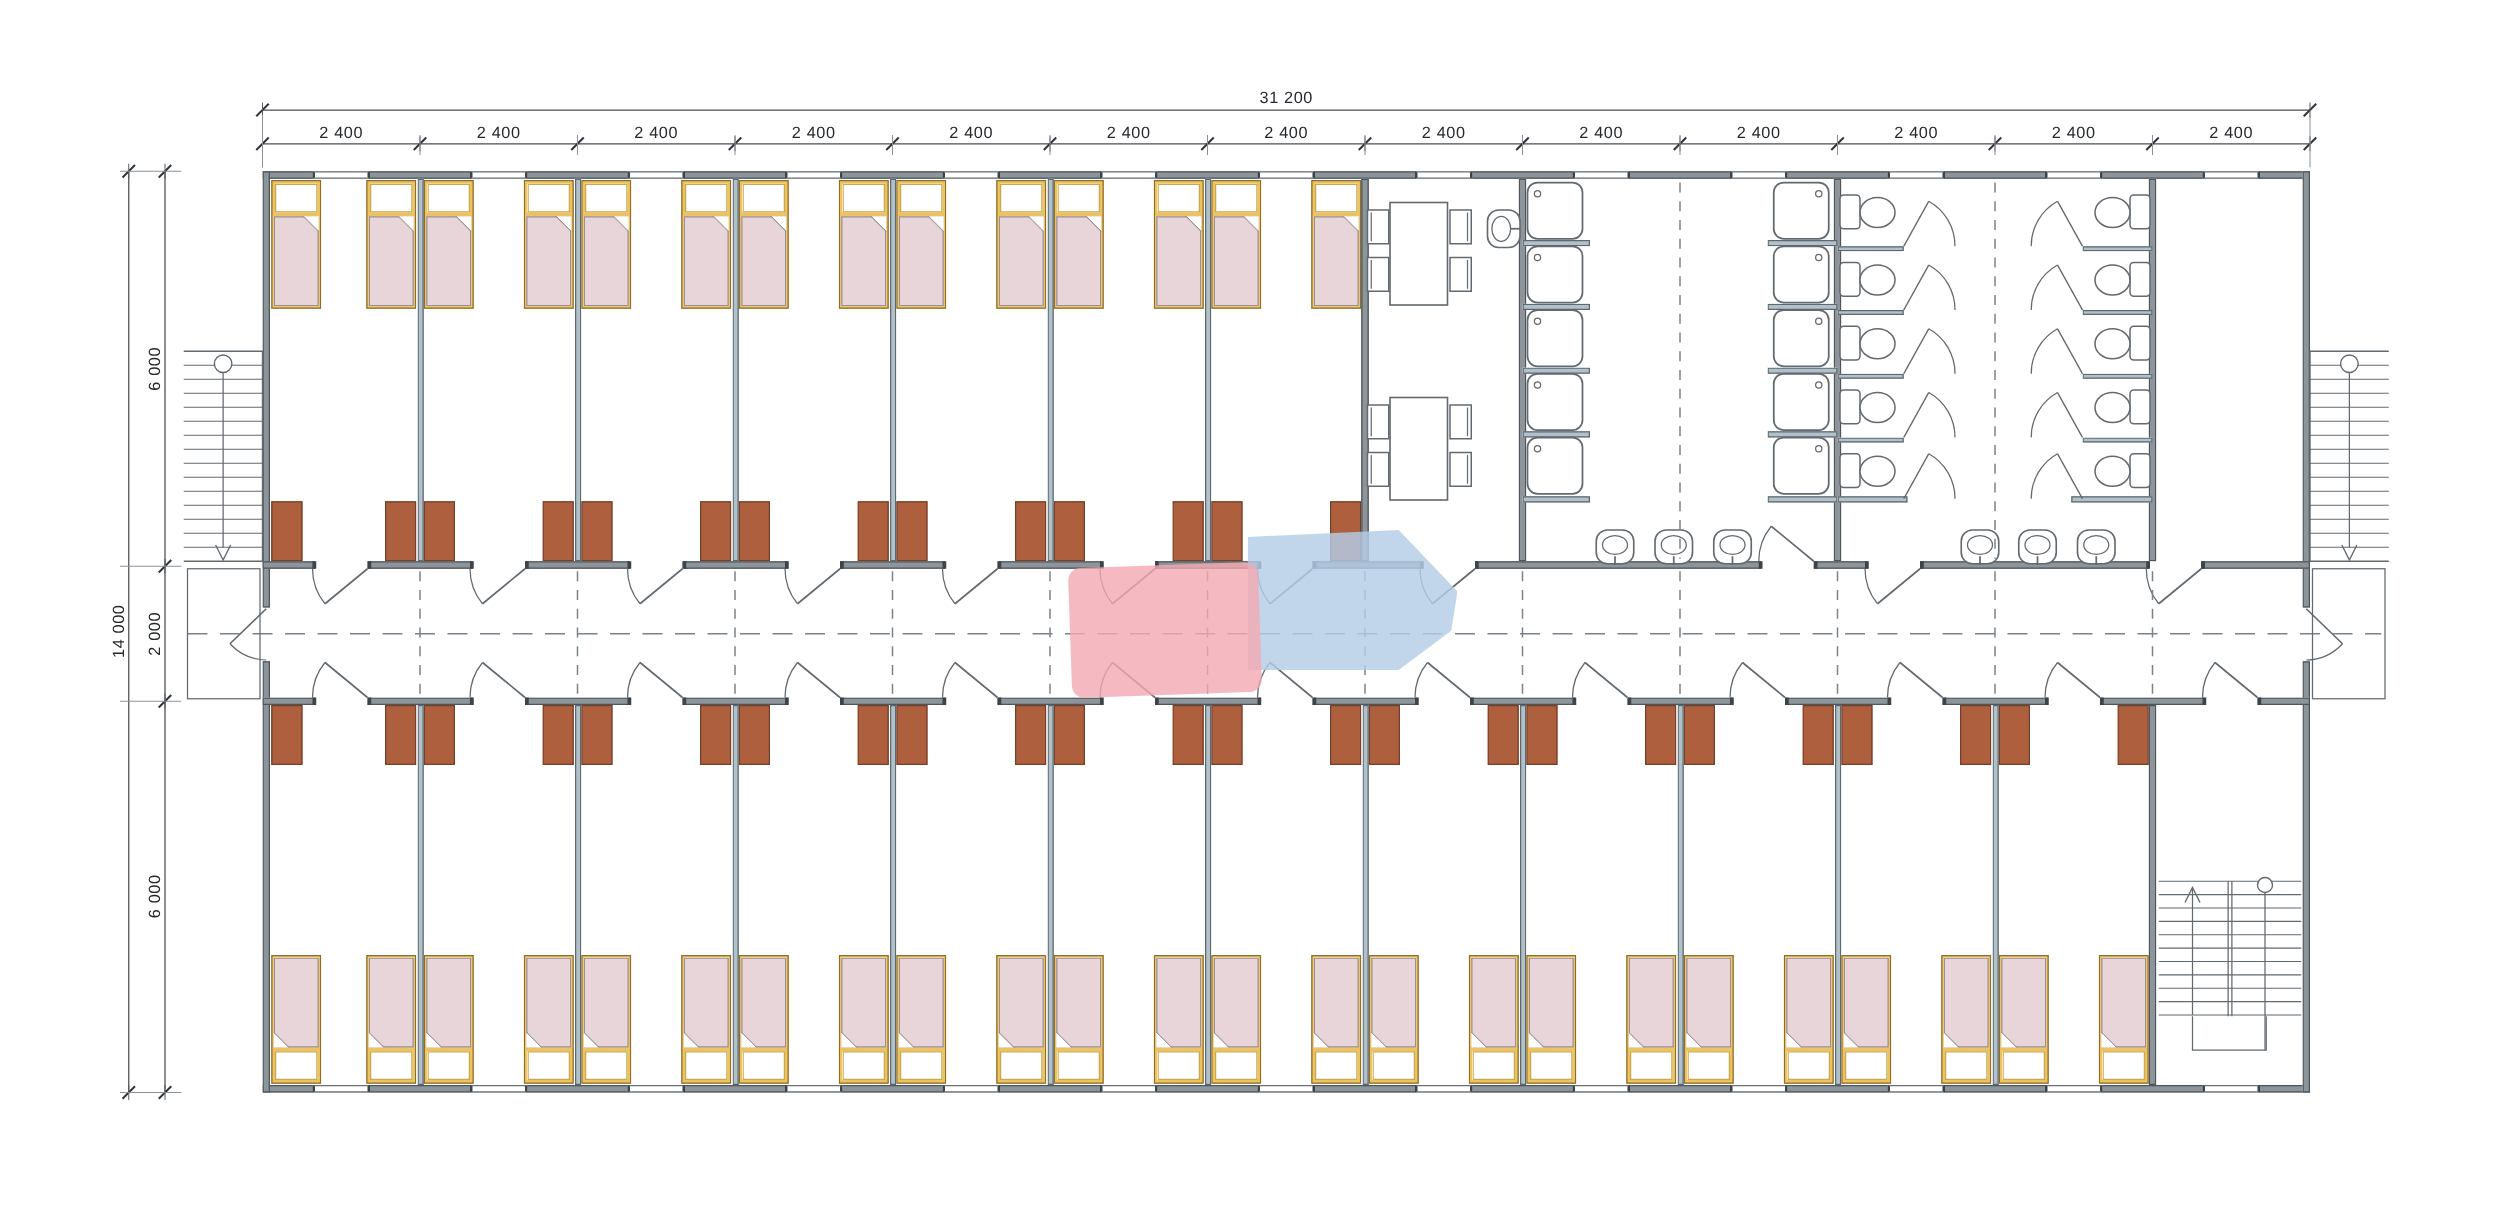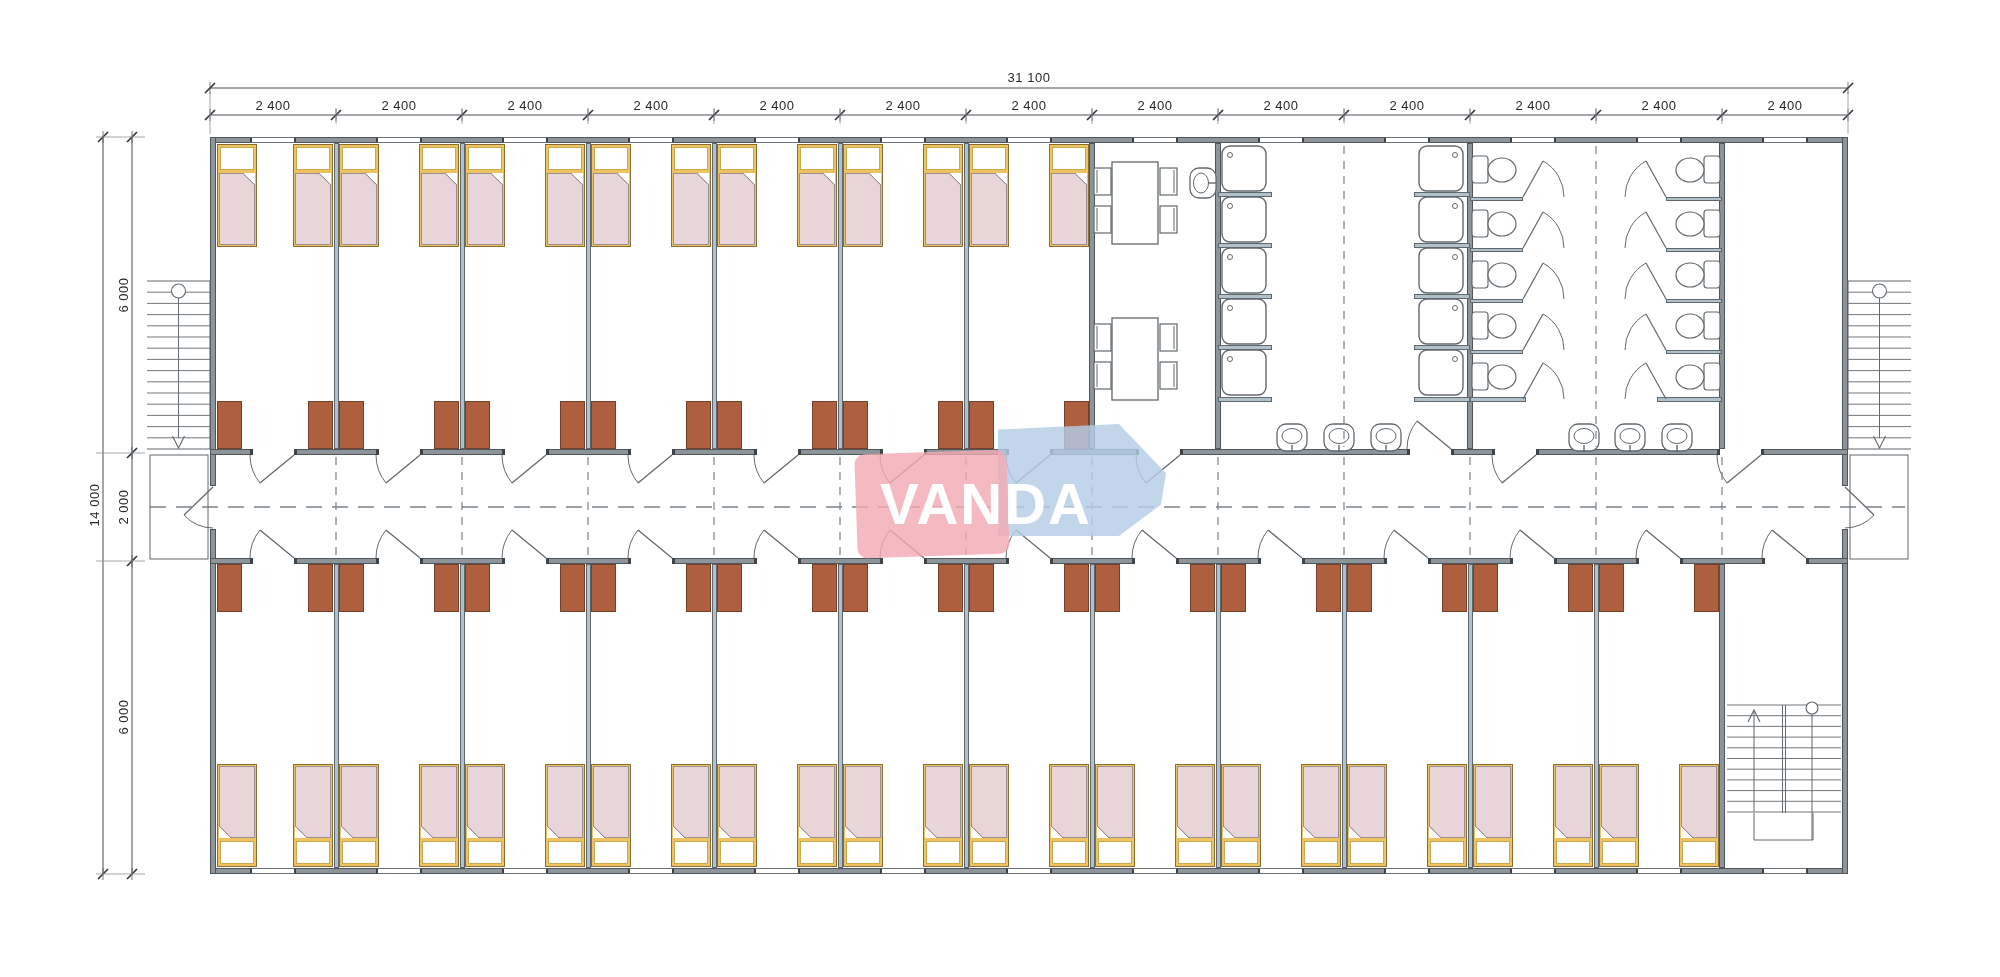--- a/index.html
+++ b/index.html
@@ -735,35 +735,34 @@
       <div class="desk" style="left: 1221px; top: 564px; width: 25px; height: 48px;"></div>
       <div class="desk" style="left: 1316px; top: 564px; width: 25px; height: 48px;"></div>
       <div class="desk" style="left: 1347px; top: 564px; width: 25px; height: 48px;"></div>
       <div class="desk" style="left: 1442px; top: 564px; width: 25px; height: 48px;"></div>
       <div class="desk" style="left: 1473px; top: 564px; width: 25px; height: 48px;"></div>
       <div class="desk" style="left: 1568px; top: 564px; width: 25px; height: 48px;"></div>
       <div class="desk" style="left: 1599px; top: 564px; width: 25px; height: 48px;"></div>
       <div class="desk" style="left: 1694px; top: 564px; width: 25px; height: 48px;"></div>
     </div>
   <div id="dims">
-      <div class="hlab" style="left: 929px; top: 70px; width: 200px;">31 100</div>
+      <div class="hlab" style="left: 929px; top: 70px; width: 200px;">31 200</div>
       <div class="hlab" style="left: 210px; top: 98px; width: 126px;">2 400</div>
       <div class="hlab" style="left: 336px; top: 98px; width: 126px;">2 400</div>
       <div class="hlab" style="left: 462px; top: 98px; width: 126px;">2 400</div>
       <div class="hlab" style="left: 588px; top: 98px; width: 126px;">2 400</div>
       <div class="hlab" style="left: 714px; top: 98px; width: 126px;">2 400</div>
       <div class="hlab" style="left: 840px; top: 98px; width: 126px;">2 400</div>
       <div class="hlab" style="left: 966px; top: 98px; width: 126px;">2 400</div>
       <div class="hlab" style="left: 1092px; top: 98px; width: 126px;">2 400</div>
       <div class="hlab" style="left: 1218px; top: 98px; width: 126px;">2 400</div>
       <div class="hlab" style="left: 1344px; top: 98px; width: 126px;">2 400</div>
       <div class="hlab" style="left: 1470px; top: 98px; width: 126px;">2 400</div>
       <div class="hlab" style="left: 1596px; top: 98px; width: 126px;">2 400</div>
       <div class="hlab" style="left: 1722px; top: 98px; width: 126px;">2 400</div>
       <div class="vlab" style="left: 95px; top: 505px;">14 000</div>
       <div class="vlab" style="left: 124px; top: 295px;">6 000</div>
       <div class="vlab" style="left: 124px; top: 507px;">2 000</div>
       <div class="vlab" style="left: 124px; top: 717px;">6 000</div>
     </div>
   <div id="wm-blue"></div>
   <div id="wm-pink"></div>
-  <span id="wm-text">VANDA</span>
 </div>
 
 </body></html>

